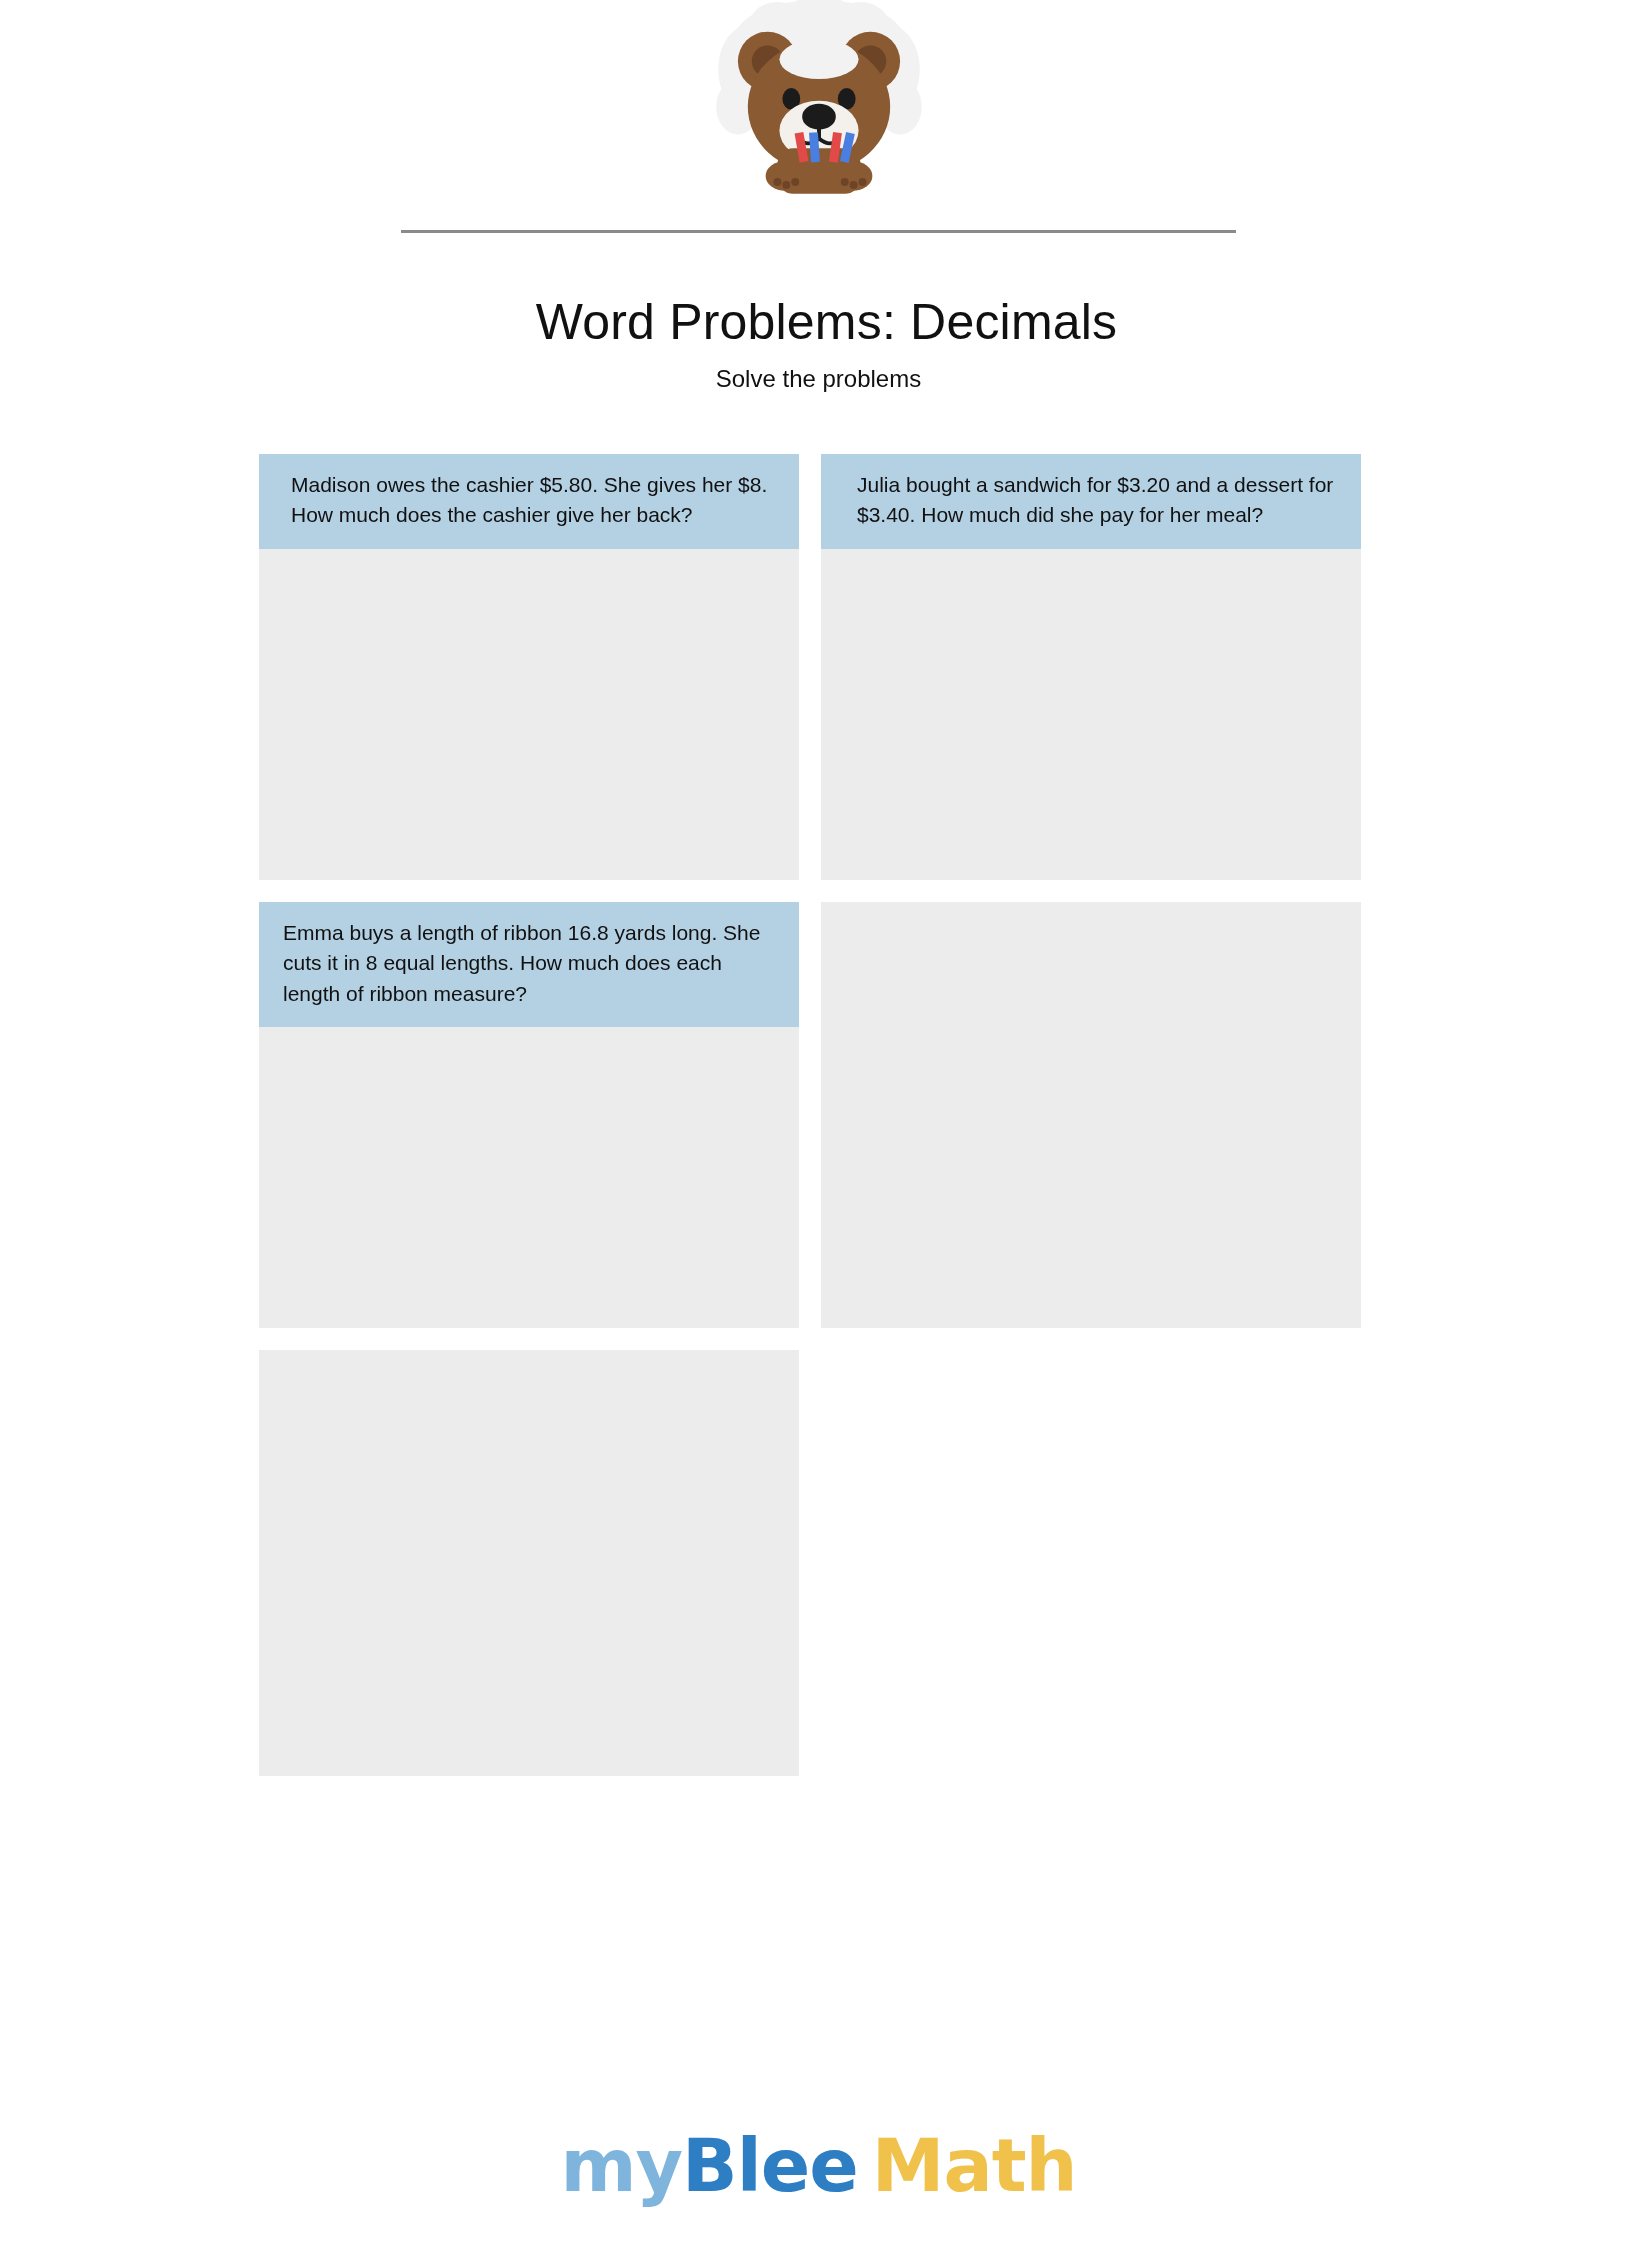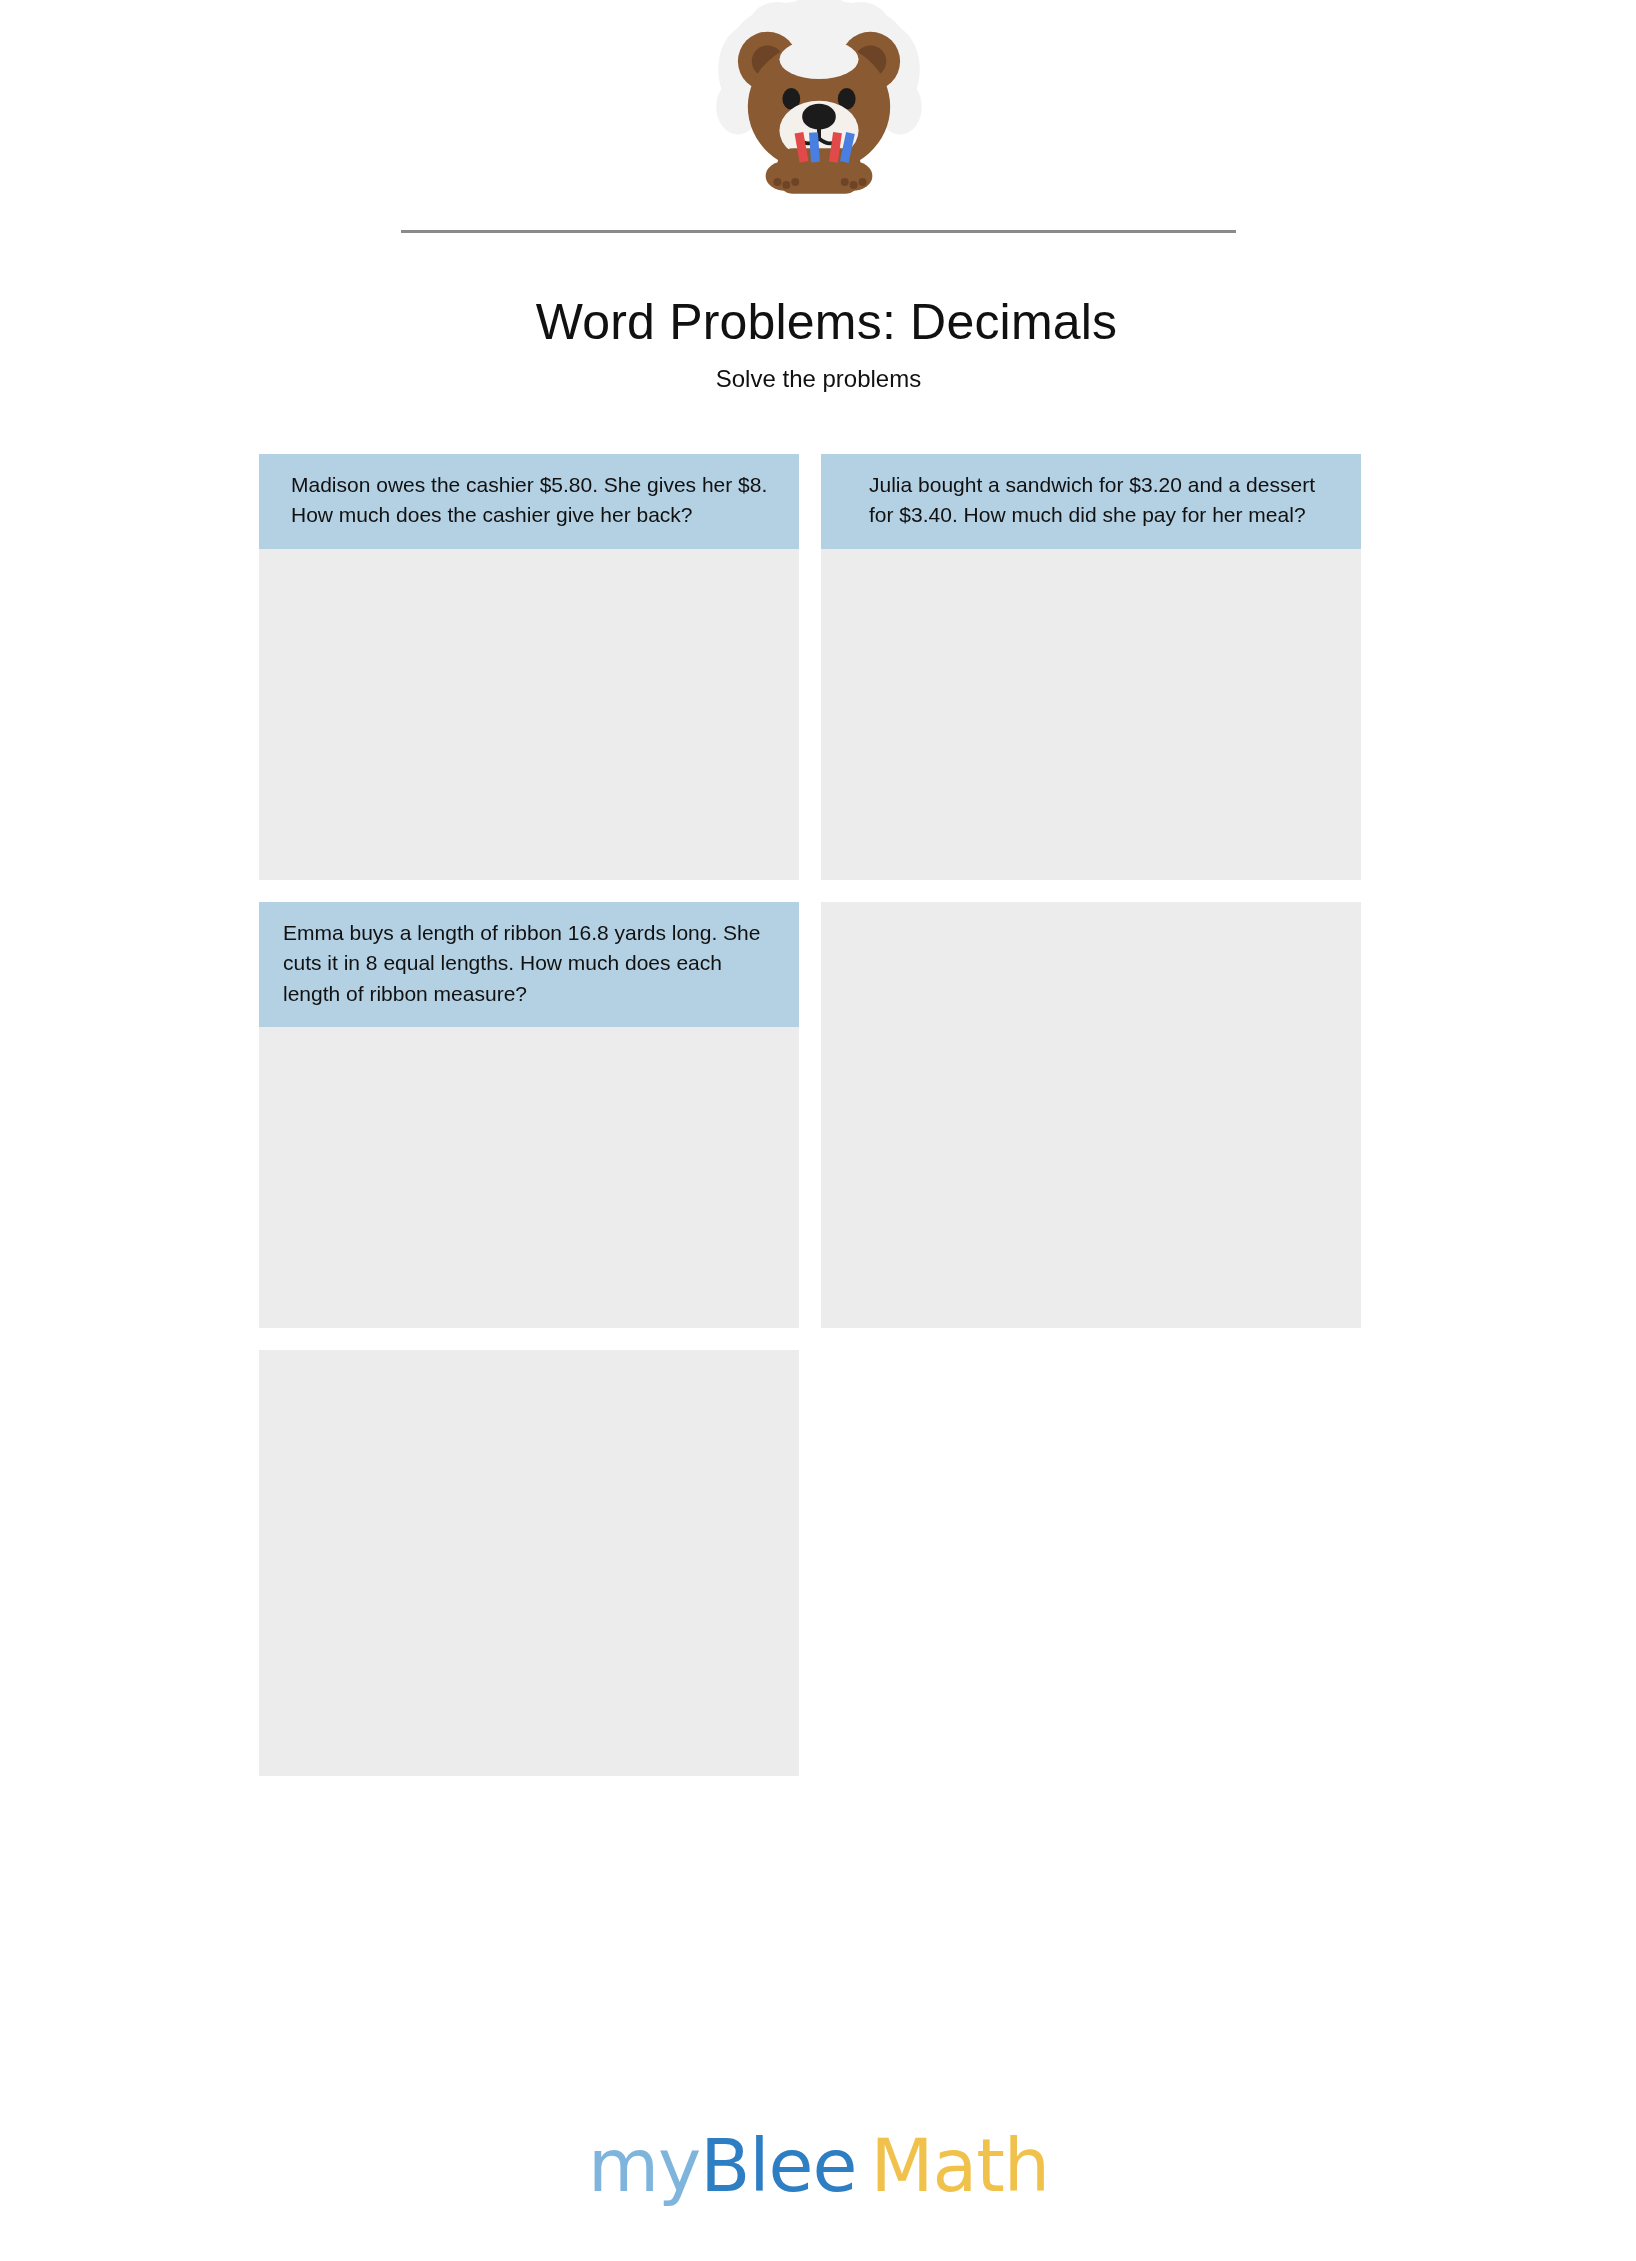--- a/index.html
+++ b/index.html
@@ -86,34 +86,34 @@
   .problem.r3 .prompt {
     padding-left: 24px;
   }
   .problem .answer-area {
     width: 100%;
     height: 100%;
   }
 
   
   .col2 .prompt {
-    padding-left: 48px;
+    padding-left: 36px;
   }
 
   
   .footer {
     position: absolute;
     left: 0;
     right: 0;
     bottom: 53px;
     text-align: center;
   }
   .logo {
     font-size: 73px;
-    font-weight: 400;
+    font-weight: 700;
     letter-spacing: -1px;
     font-family: "DejaVu Sans", sans-serif;
   }
   .logo .my { color: #7fb5dc; }
   .logo .blee { color: #2e7ec4; }
   .logo .math { color: #f0c14b; margin-left: 14px; }
 </style>
 </head>
 <body>
 

